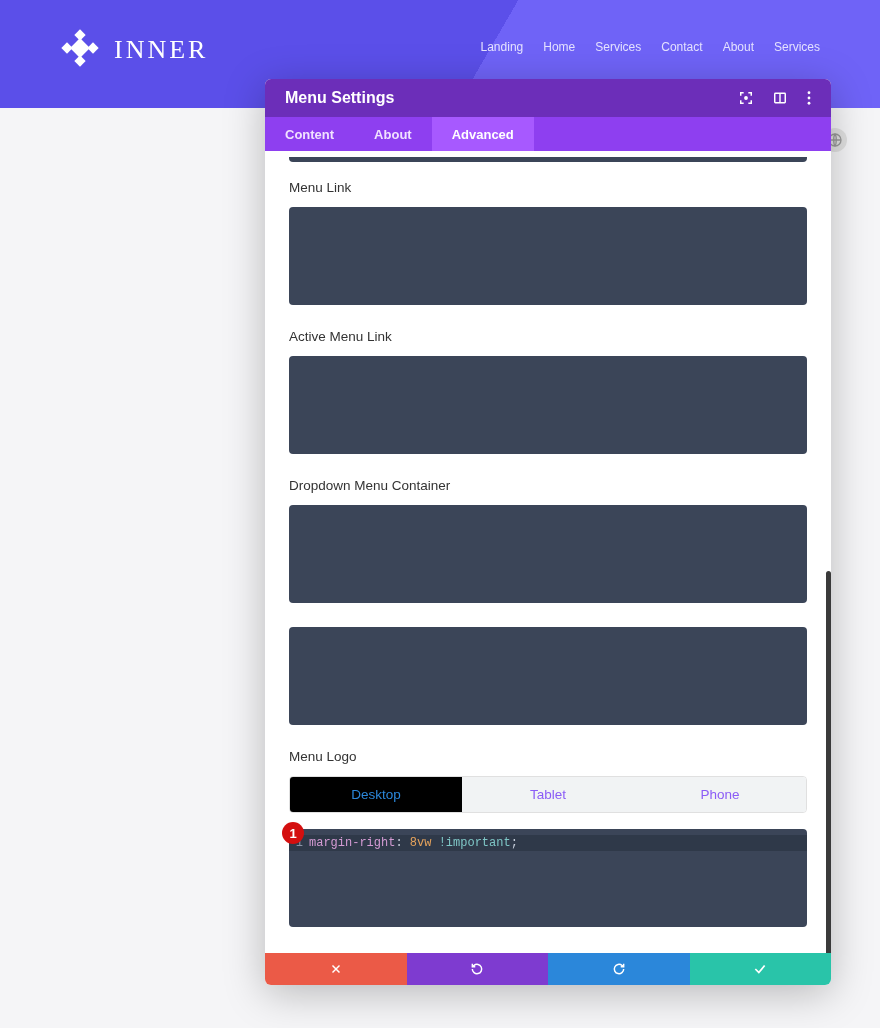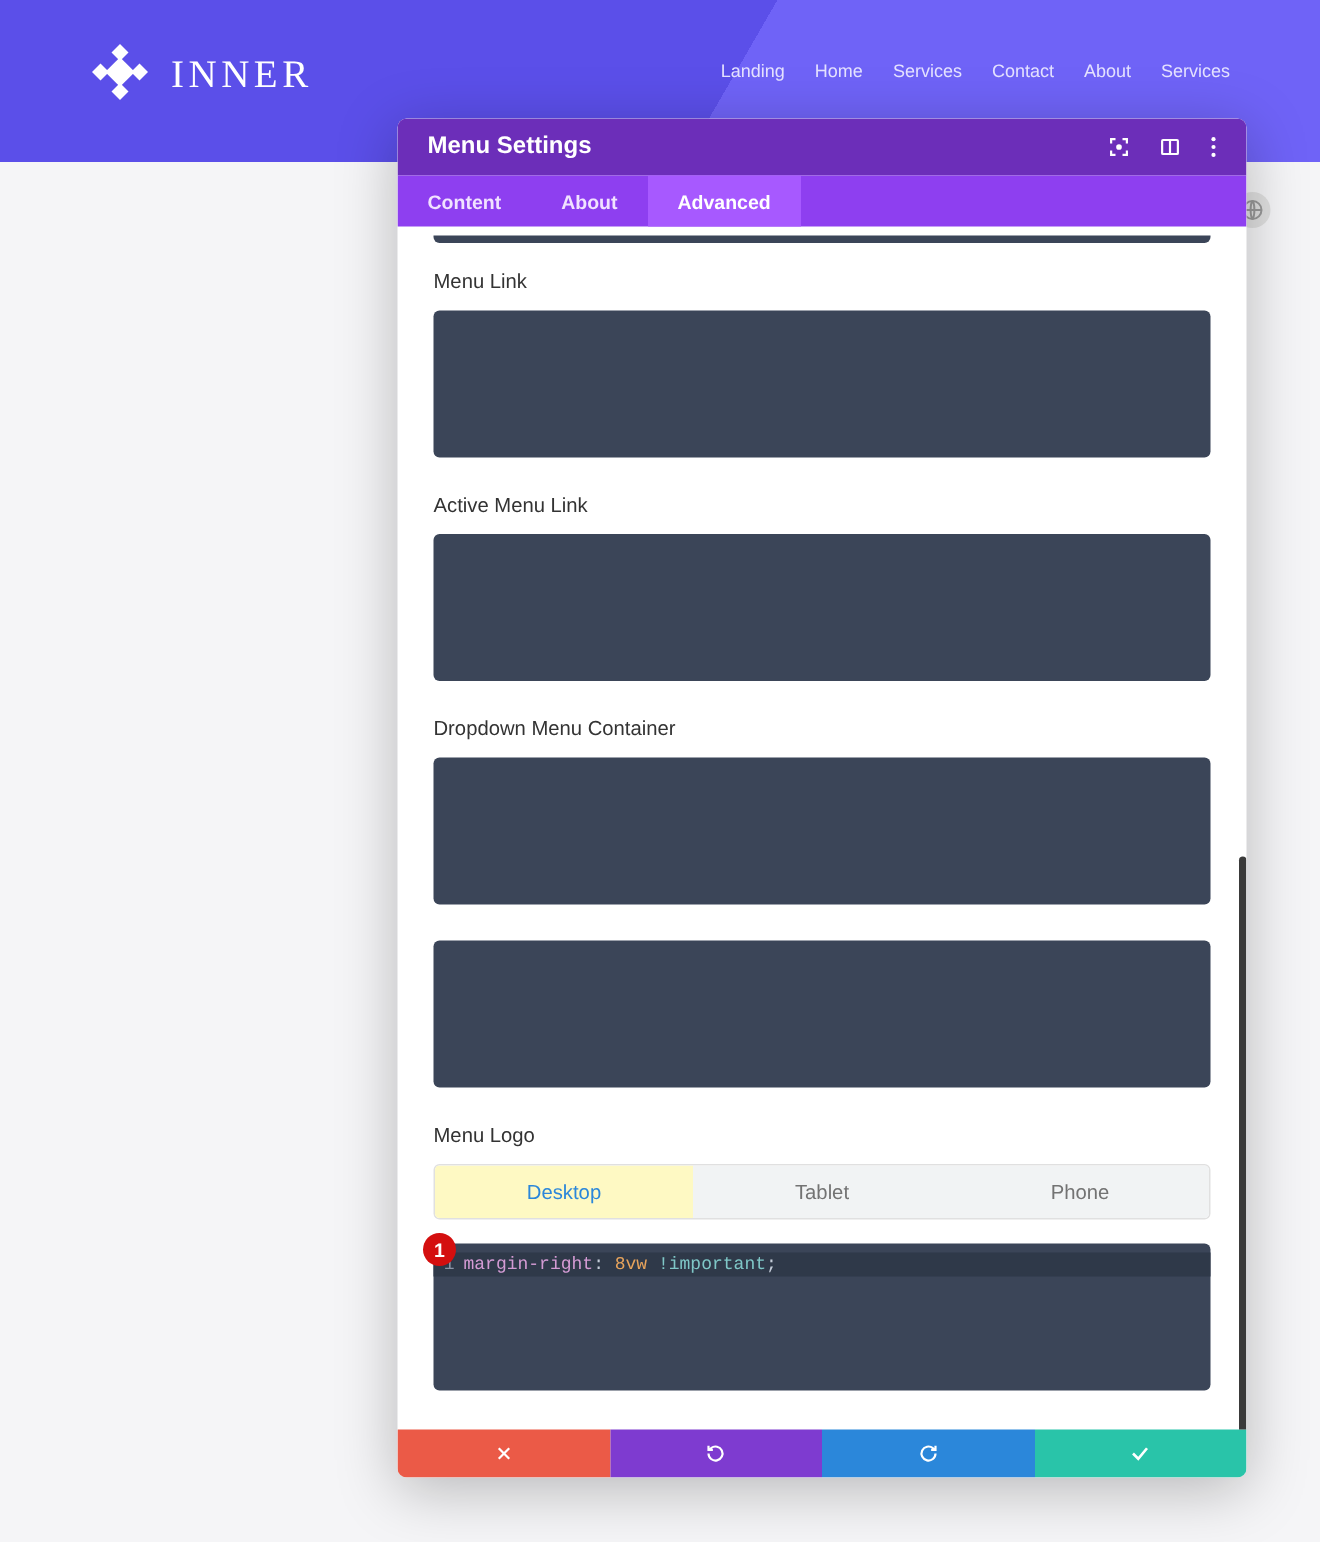--- a/index.html
+++ b/index.html
@@ -152,24 +152,24 @@
     margin-bottom: 16px;
   }
   .device-tab {
     flex: 1;
     text-align: center;
     padding: 10px 0;
     font-size: 13.5px;
     font-weight: 500;
     cursor: pointer;
     background: #f1f3f4;
-    color: #737373;
+    color: #8b5cf6;
   }
   .device-tab.active {
-    background: #fef9c3;
+    background: #000000;
     color: #2b87da;
   }
   .code-editor-wrap {
     position: relative;
     margin-bottom: 24px;
   }
   .badge {
     position: absolute;
     left: -7px;
     top: -7px;

